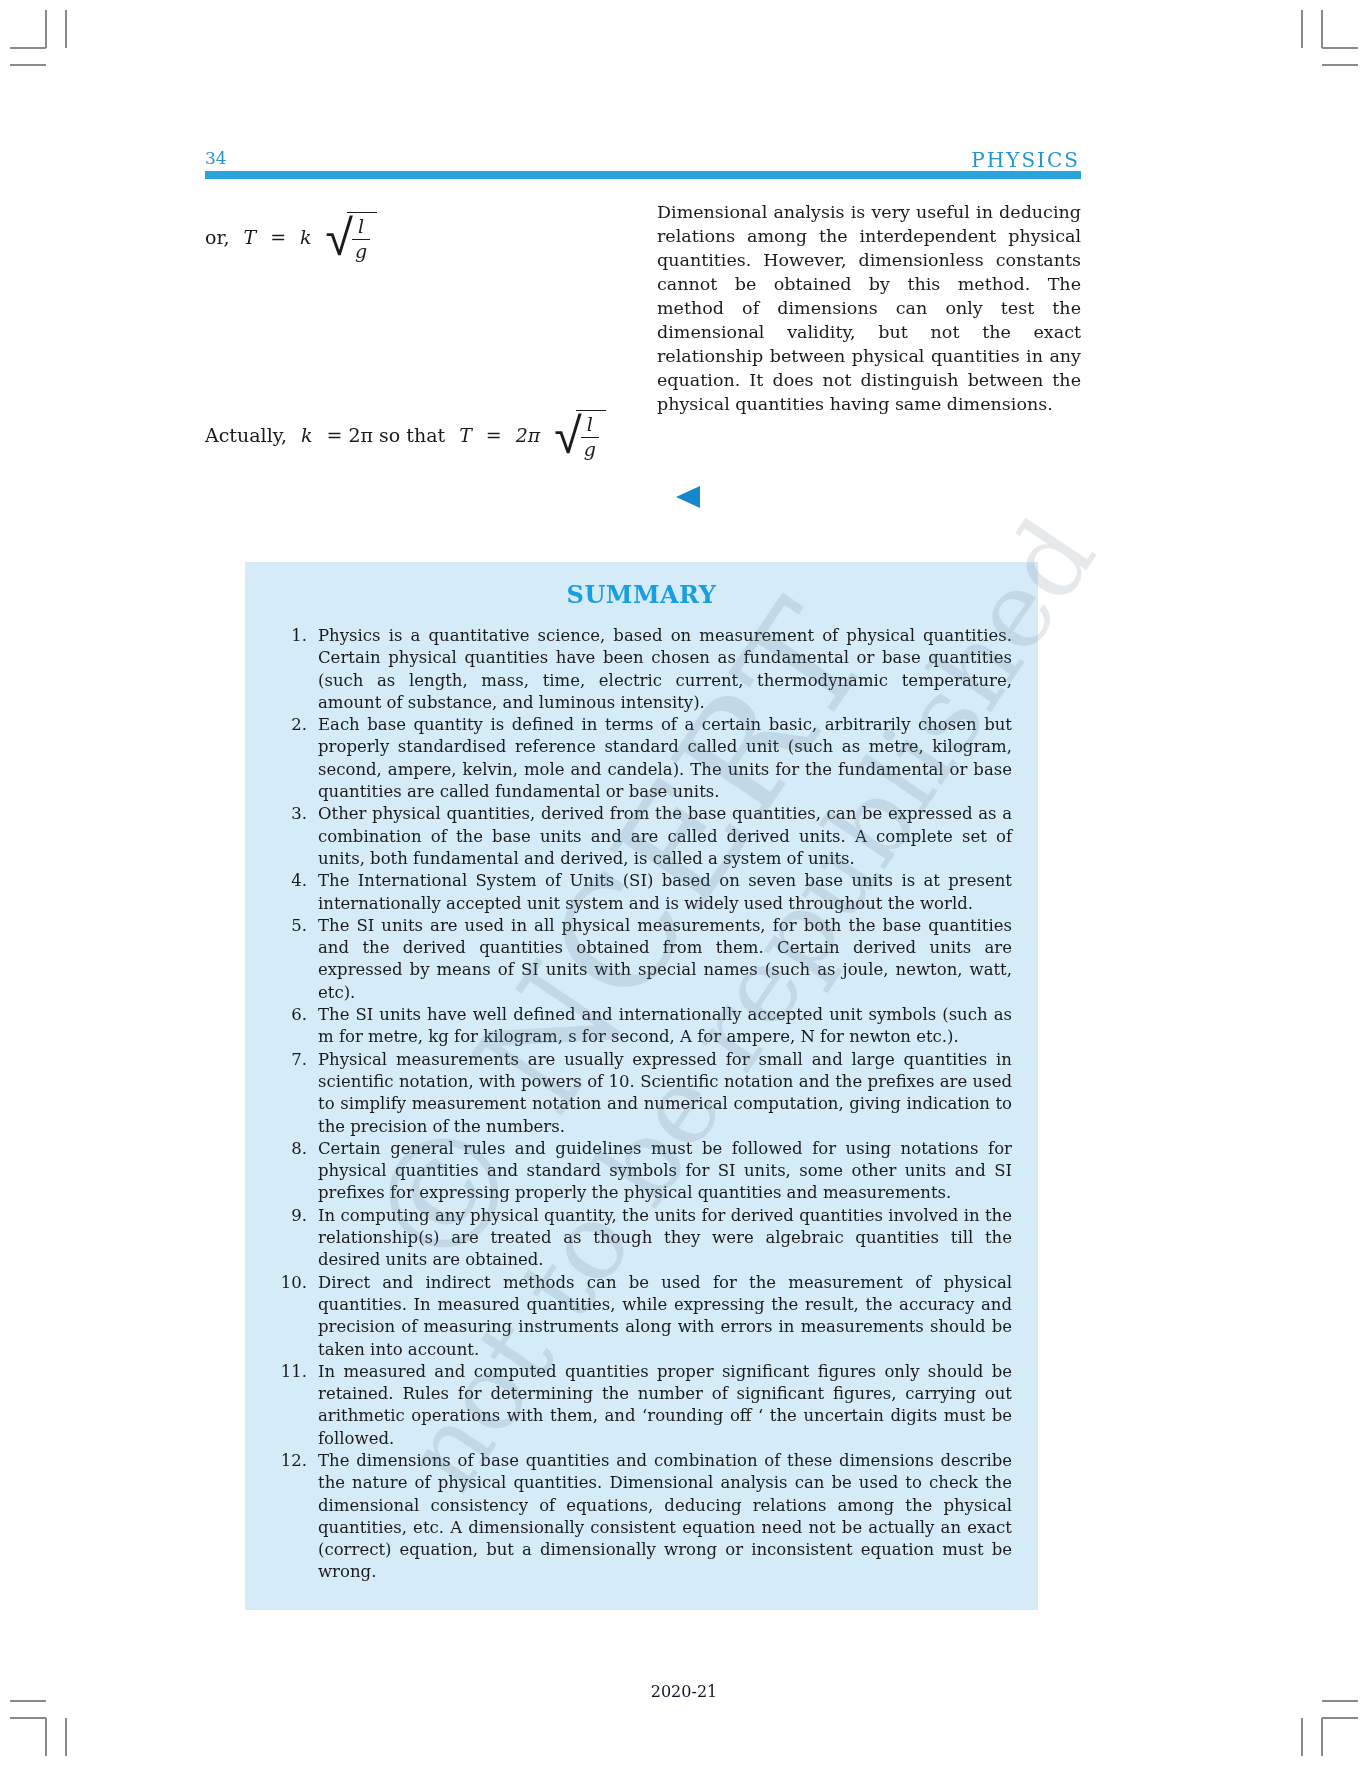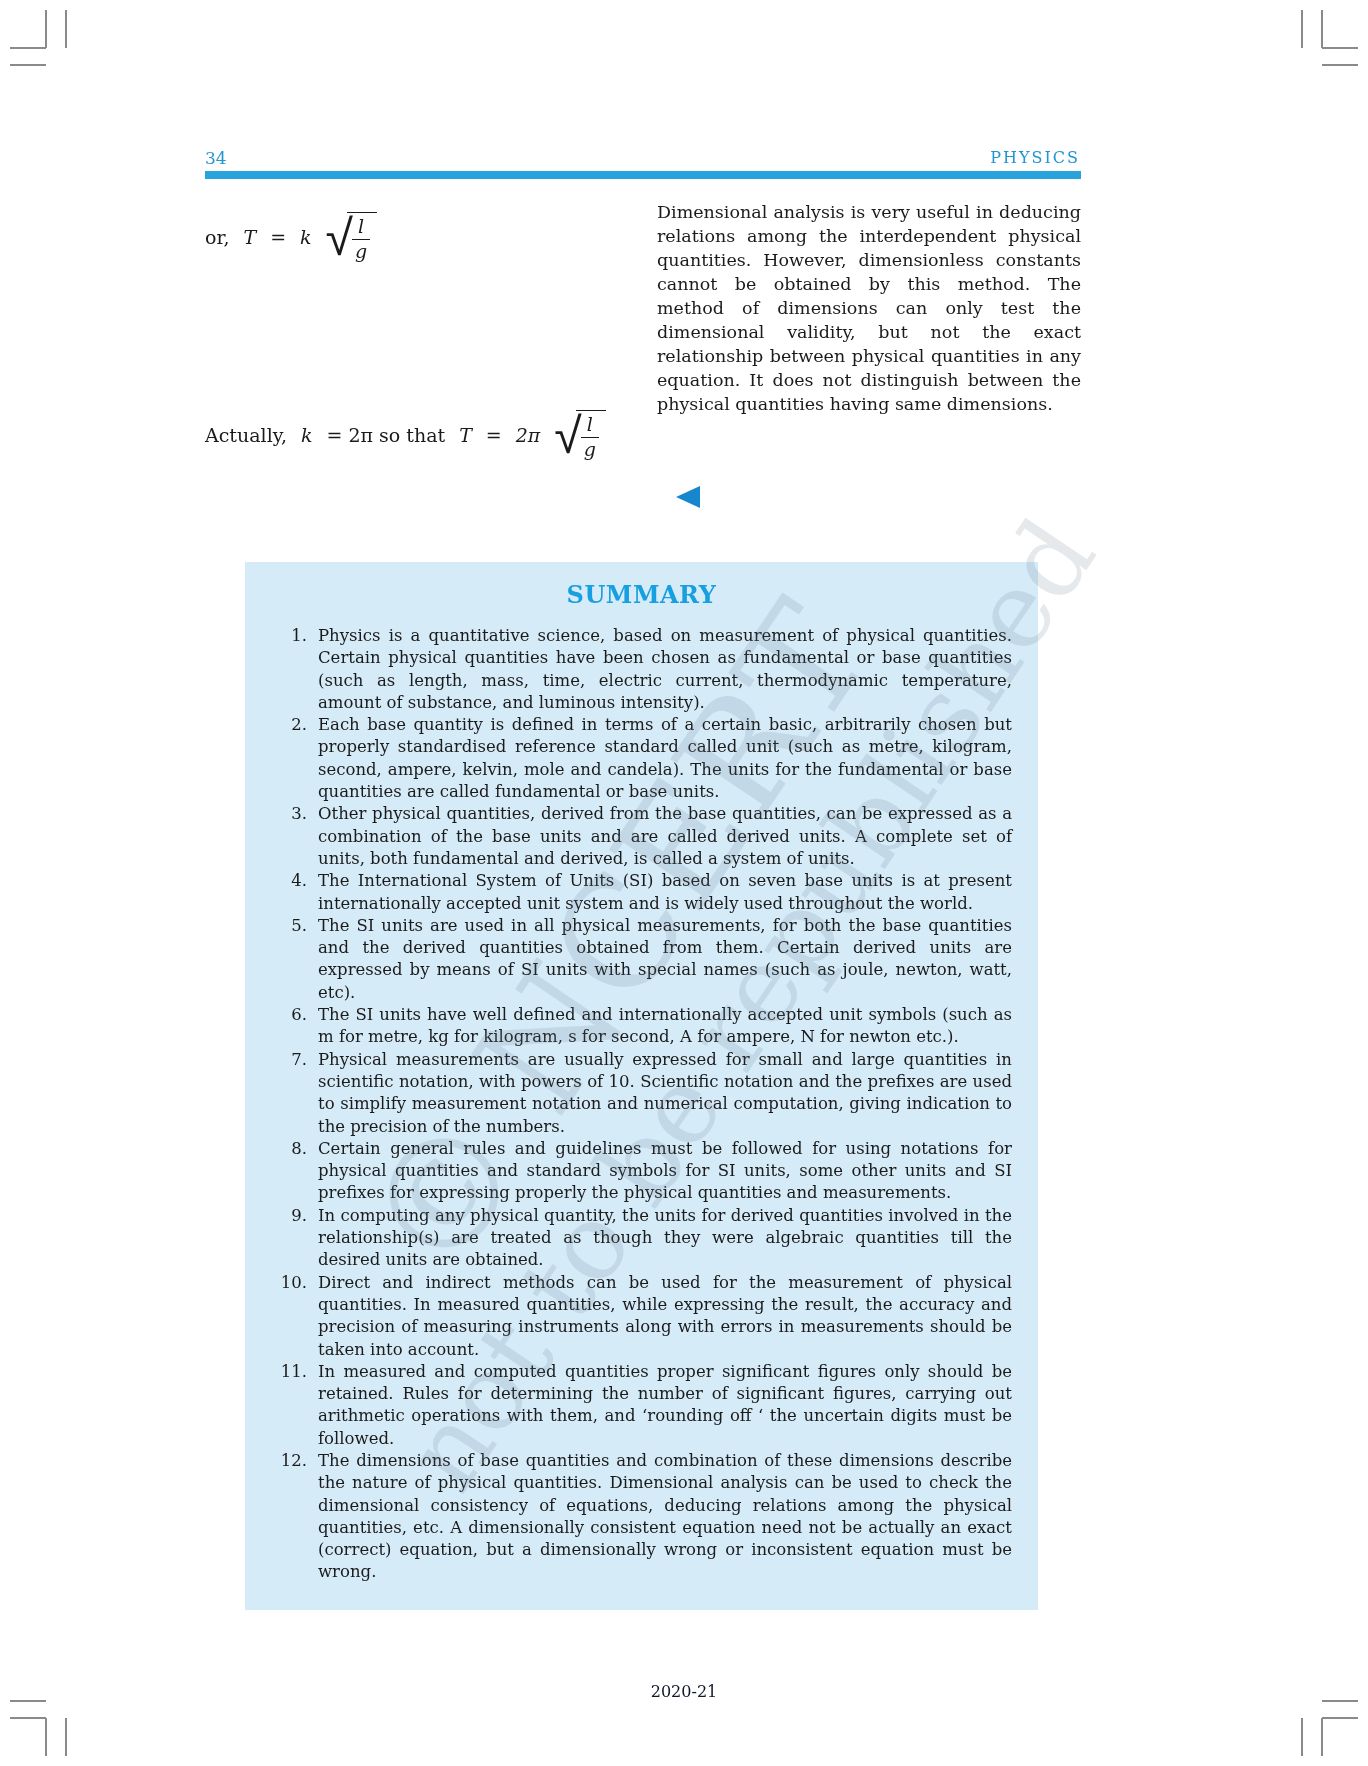--- a/index.html
+++ b/index.html
@@ -5,21 +5,21 @@
   html,body{margin:0;padding:0;background:#ffffff;}
   .page{
     position:relative;width:1368px;height:1766px;background:#ffffff;
     font-family:"DejaVu Serif","Liberation Serif",serif;color:#1b1b1b;
     overflow:hidden;
   }
   
   .mark{position:absolute;background:#8a8a8a;}
   
   .header-left{position:absolute;left:205px;top:148px;font-size:17px;color:#2096d2;}
-  .header-right{position:absolute;right:288px;top:148px;font-size:16px;letter-spacing:2px;color:#2096d2;}
+  .header-right{position:absolute;right:288px;top:148px;font-size:20px;letter-spacing:2px;color:#2096d2;}
   .header-rule{position:absolute;left:205px;top:171px;width:876px;height:8px;background:#29a3dc;}
   
   .col-left-para{position:absolute;left:205px;top:286px;width:420px;font-size:17.5px;line-height:22.3px;text-align:justify;}
   .col-right{position:absolute;left:657px;top:200px;width:424px;font-size:17.5px;line-height:24px;text-align:justify;}
   .col-right p{margin:0;}
   .col-right p.indent{text-indent:26px;}
   
   .formula{position:absolute;left:205px;display:flex;align-items:center;gap:14px;font-size:19px;}
   .f1{top:212px;}
   .f2{top:410px;}

